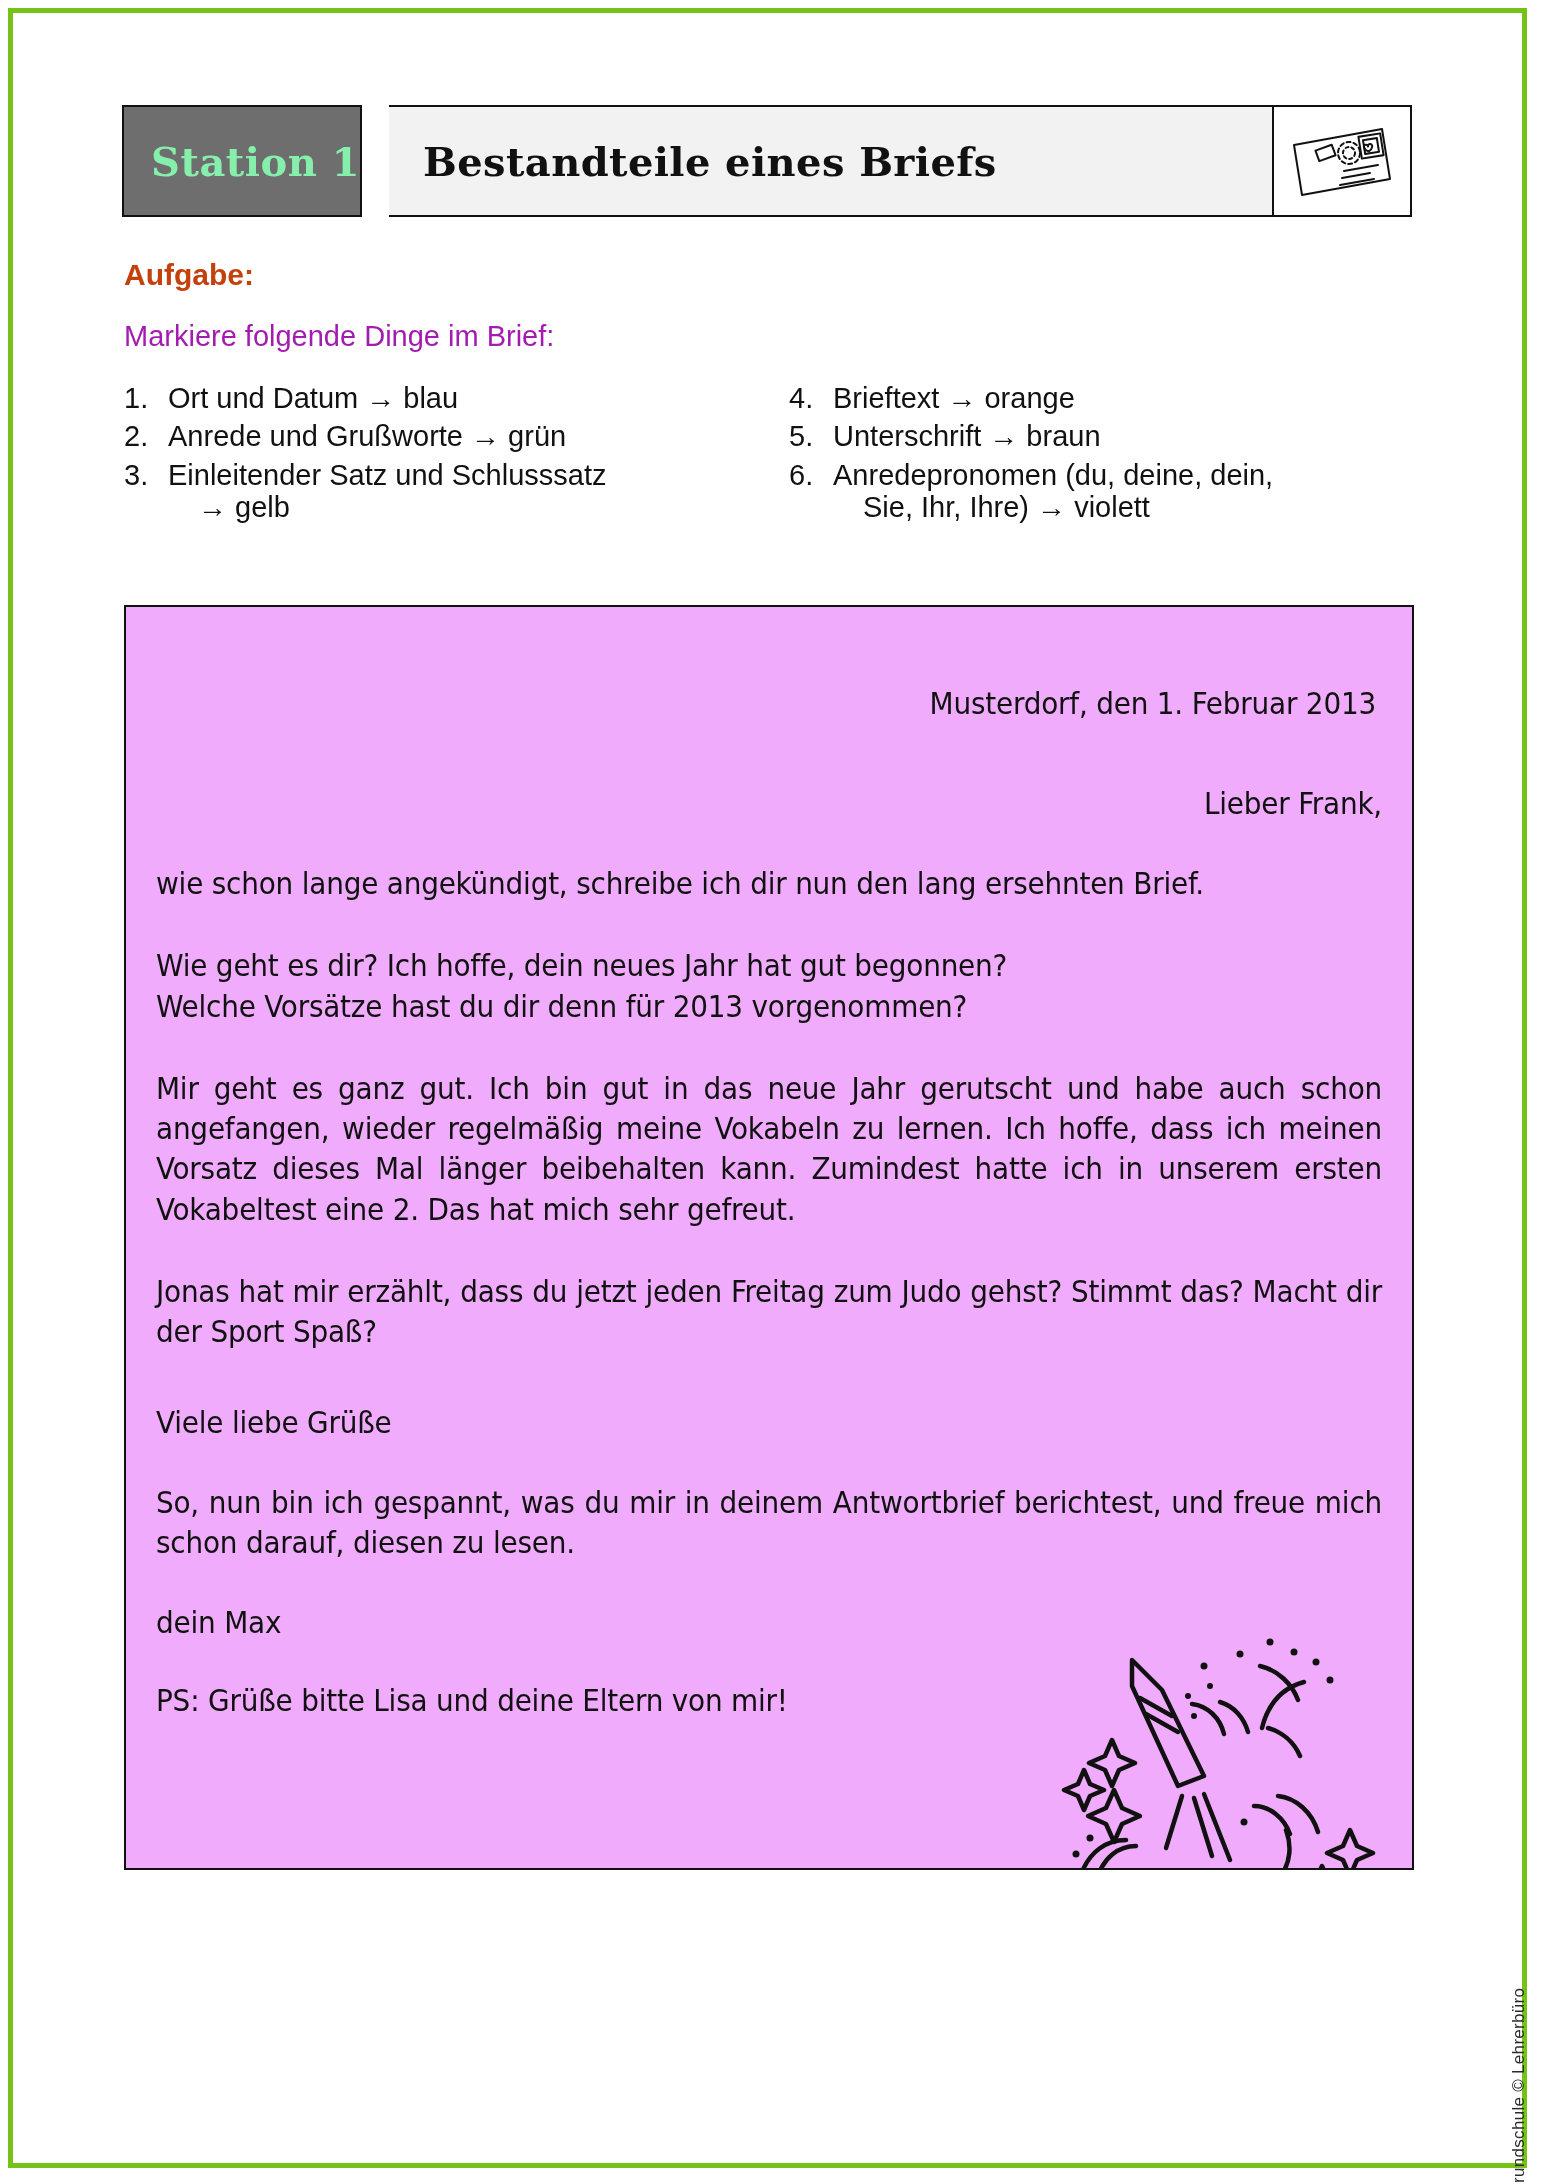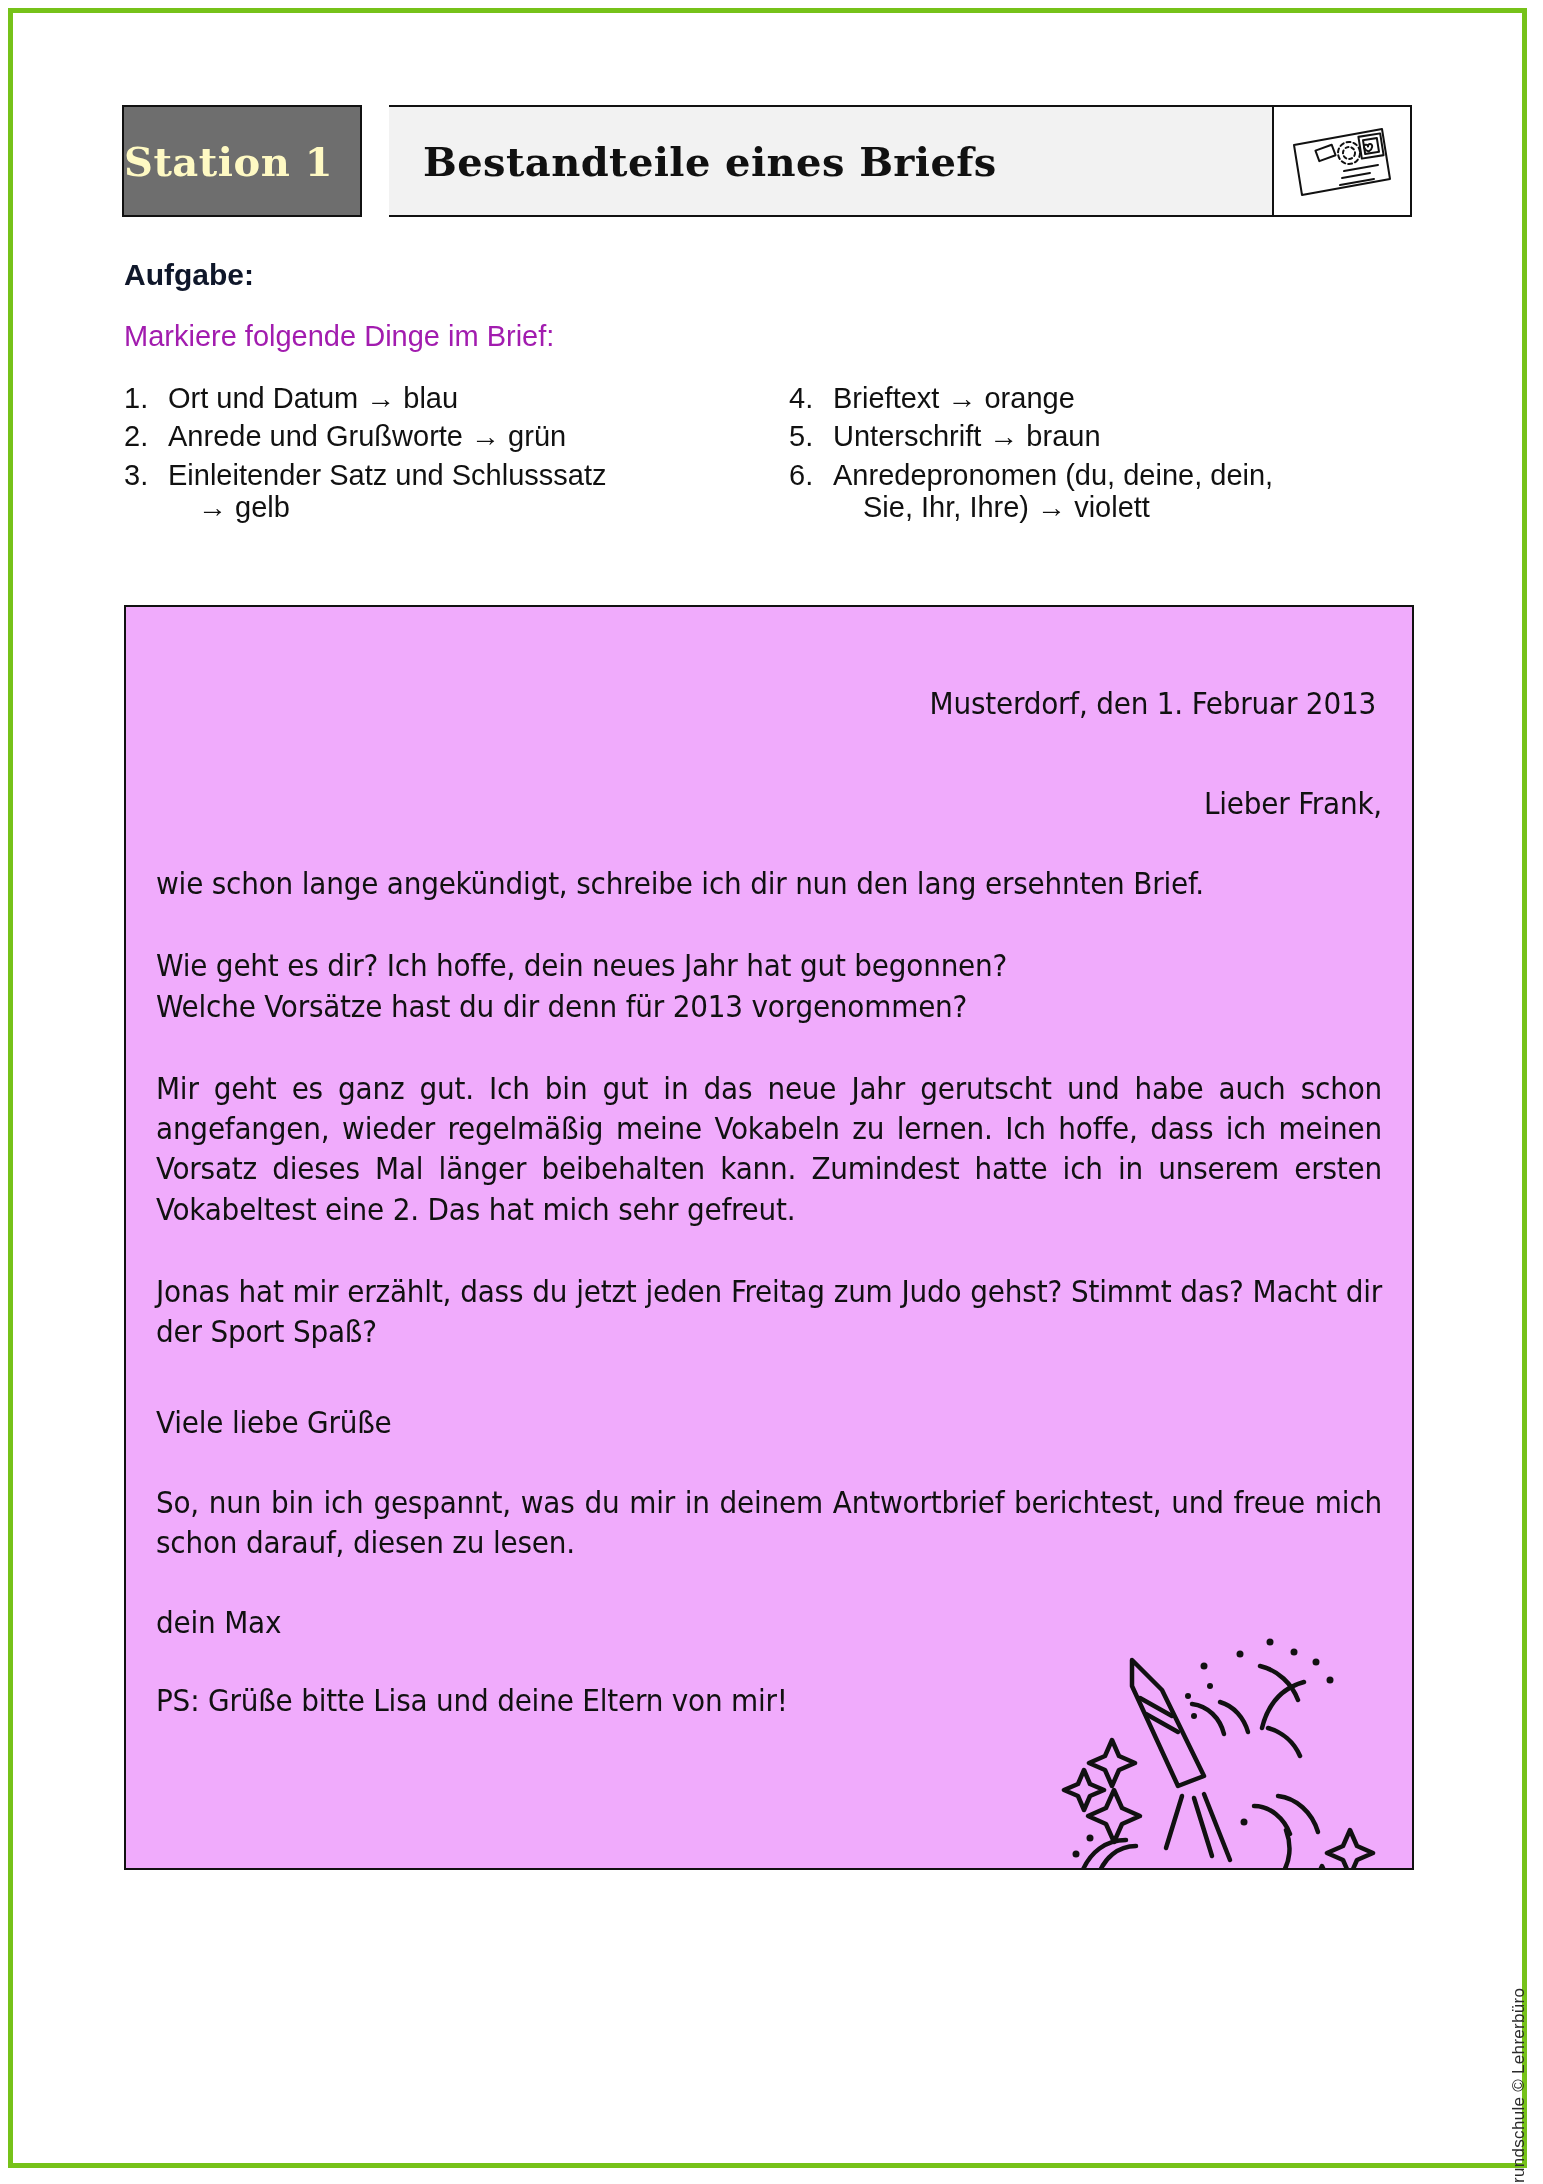--- a/index.html
+++ b/index.html
@@ -46,22 +46,22 @@
     display: flex;
     box-sizing: border-box;
   }
   .station-badge {
     width: 240px;
     background: #6e6e6e;
     border: 2px solid #111;
     box-sizing: border-box;
     display: flex;
     align-items: center;
-    justify-content: flex-start;
-    color: #fef9c3;
+    justify-content: flex-end;
+    color: #86efac;
     font-family: "DejaVu Serif", serif;
     font-weight: bold;
     font-size: 40px;
     letter-spacing: 0.5px;
   }
   .header-title-box {
     flex: 1;
     background: #f2f2f2;
     border: 2px solid #111;
     border-left: none;
@@ -89,21 +89,21 @@
     justify-content: center;
   }
 
   
   .task-label {
     position: absolute;
     left: 124px;
     top: 258px;
     font-size: 30px;
     font-weight: bold;
-    color: #0f172a;
+    color: #c2410c;
   }
   .task-instruction {
     position: absolute;
     left: 124px;
     top: 320px;
     font-size: 29px;
     color: #a21caf;
   }
 
   .task-lists {

